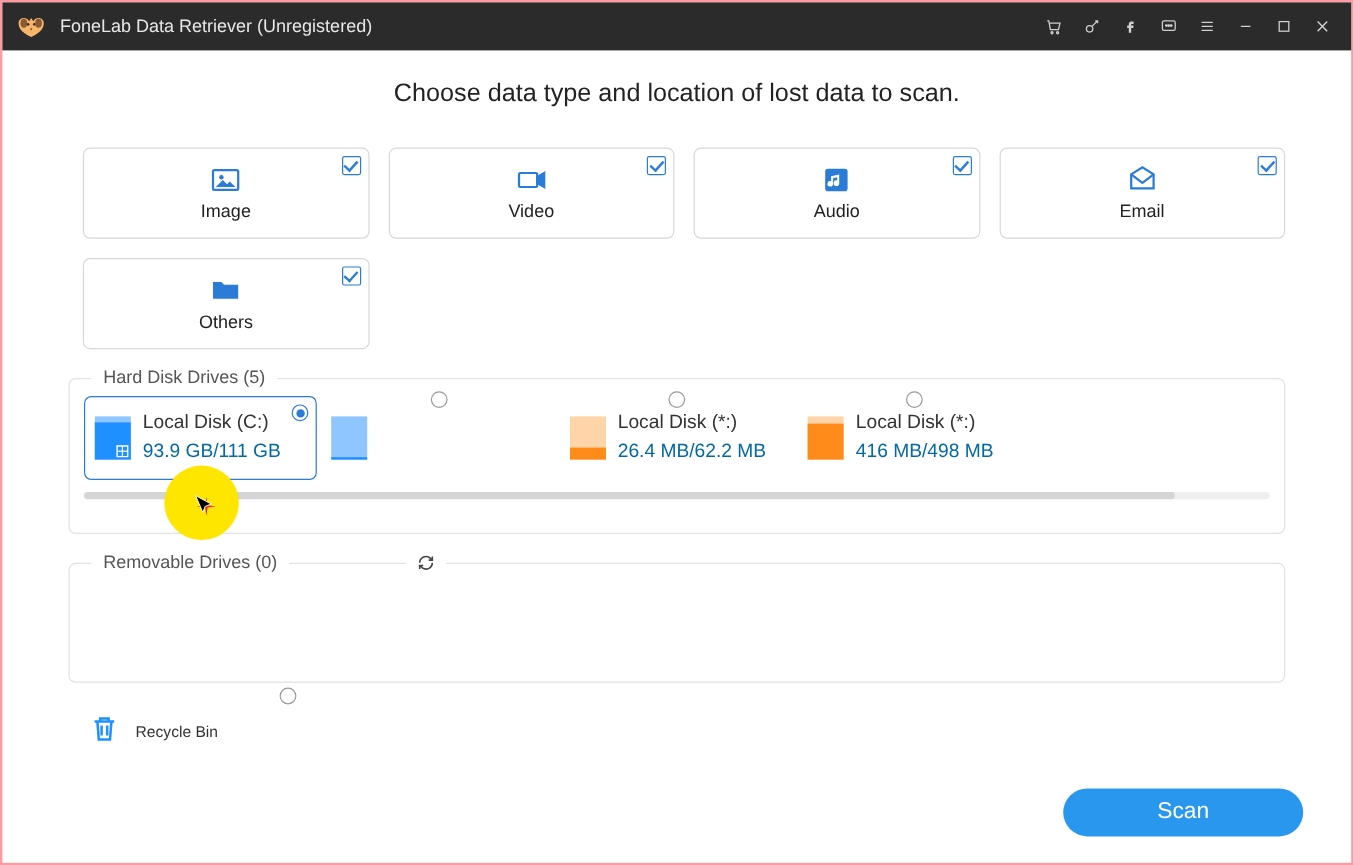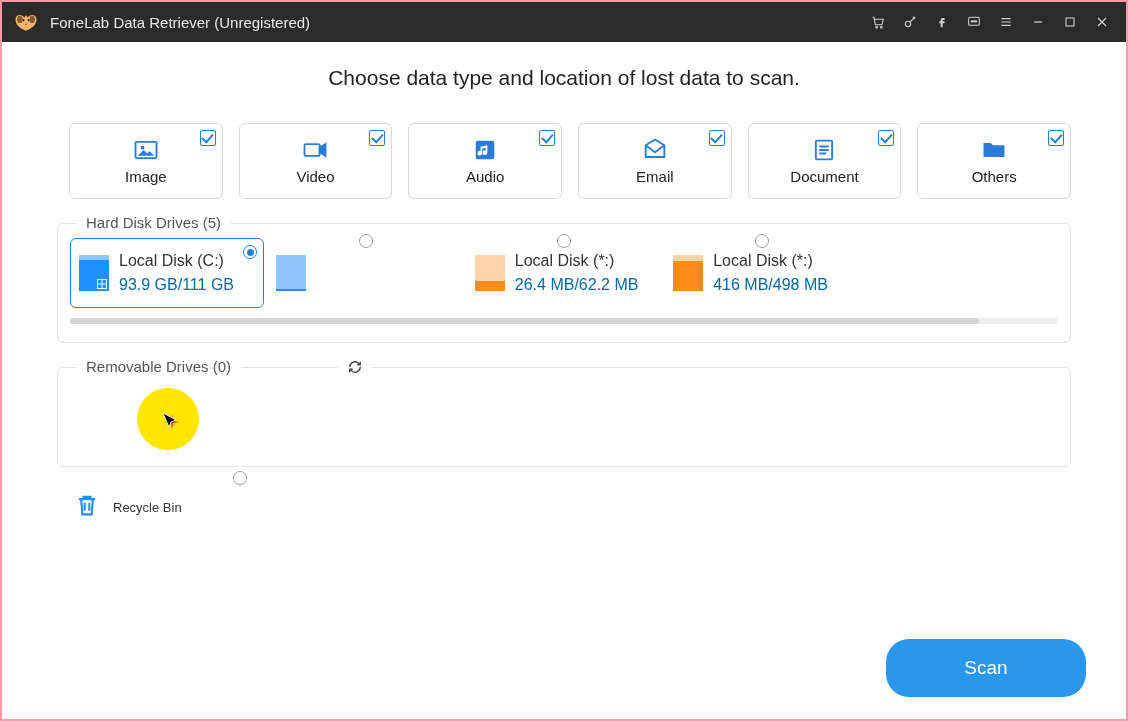--- a/index.html
+++ b/index.html
@@ -43,38 +43,38 @@
     width: 16px; height: 16px; border: 1.5px solid #2a7cd6; border-radius: 2px;
     display: inline-flex; align-items: center; justify-content: center;
     background: #fff;
   }
   .cbx.checked::after {
     content: ""; width: 9px; height: 5px; border-left: 2px solid #2a7cd6; border-bottom: 2px solid #2a7cd6;
     transform: rotate(-48deg) translate(1px,-1px);
   }
 
   .type-grid {
-    display: grid; grid-template-columns: repeat(6, 1fr); gap: 16px;
+    display: grid; grid-template-columns: repeat(4, 1fr); gap: 16px;
     margin-bottom: 24px;
     padding-left: 12px;
   }
   .type-card {
     position: relative; border: 1px solid #d8d8d8; border-radius: 6px;
     height: 76px; display: flex; flex-direction: column; align-items: center; justify-content: center;
     gap: 6px; cursor: pointer;
   }
   .type-card .cbx-corner {
     position: absolute; top: 6px; right: 6px;
   }
   .type-icon { width: 28px; height: 24px; color: #2a7cd6; display: flex; align-items: center; justify-content: center; }
   .type-label { font-size: 15px; color: #222; }
 
   .fieldset {
     border: 1px solid #e2e2e2; border-radius: 6px; position: relative;
-    padding: 14px 12px 18px; margin-bottom: 24px;
+    padding: 14px 12px 28px; margin-bottom: 24px;
   }
   .fieldset-legend {
     position: absolute; top: -10px; left: 18px; background: #fff; padding: 0 10px;
     font-size: 15px; color: #555;
   }
   .legend-refresh {
     position: absolute; top: -10px; left: 280px; background: #fff; padding: 0 8px;
     color: #555;
   }
   .legend-refresh svg { width: 18px; height: 18px; }
@@ -133,21 +133,21 @@
     position: relative; width: 200px;
   }
   .recycle-row .drive-radio { top: -20px; left: 160px; transform: none; }
   .recycle-icon {
     width: 28px; height: 32px; color: #1e90ff;
   }
   .recycle-label { font-size: 13px; color: #333; }
 
   .scan-btn {
     position: absolute; right: 40px; bottom: 22px;
-    width: 200px; height: 58px; border-radius: 23px;
+    width: 200px; height: 40px; border-radius: 23px;
     background: #2a97ef; color: #fff; font-size: 19px;
     display: flex; align-items: center; justify-content: center;
     cursor: pointer; border: none;
   }
 
   .highlight-circle {
     position: absolute; width: 62px; height: 62px; background: #ffe600; border-radius: 50%;
     z-index: 5; pointer-events: none;
     box-shadow: 0 0 0 1px rgba(0,0,0,0.02);
   }
@@ -260,30 +260,20 @@
       </div>
       <div class="type-card">
         <span class="cbx checked cbx-corner"></span>
         <span class="type-icon">
           <svg viewBox="0 0 24 24" fill="none" stroke="currentColor" stroke-width="1.6">
               <path d="M4 8l8-5 8 5v10H4z"></path>
               <path d="M4 8l8 6 8-6"></path>
             </svg>
         </span>
         <span class="type-label">Email</span>
-      </div>
-      <div class="type-card">
-        <span class="cbx checked cbx-corner"></span>
-        <span class="type-icon">
-          <svg viewBox="0 0 24 24" fill="none" stroke="currentColor" stroke-width="1.6">
-              <rect x="5" y="4" width="14" height="16" rx="1"></rect>
-              <path d="M8 9h8M8 12h8M8 15h6"></path>
-            </svg>
-        </span>
-        <span class="type-label" style="max-width:80px;overflow:hidden;white-space:nowrap">Document</span>
       </div>
       <div class="type-card">
         <span class="cbx checked cbx-corner"></span>
         <span class="type-icon">
           <svg viewBox="0 0 24 24" fill="currentColor">
               <path d="M3 6h6l2 2h10v10H3z"></path>
             </svg>
         </span>
         <span class="type-label">Others</span>
       </div>

